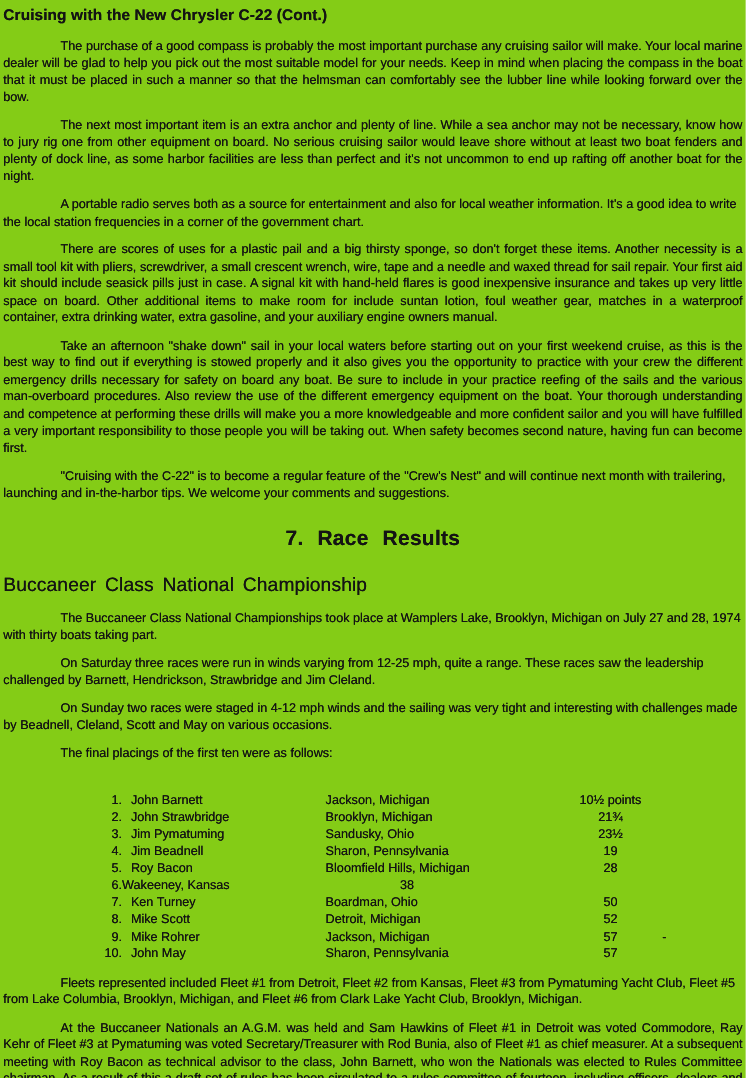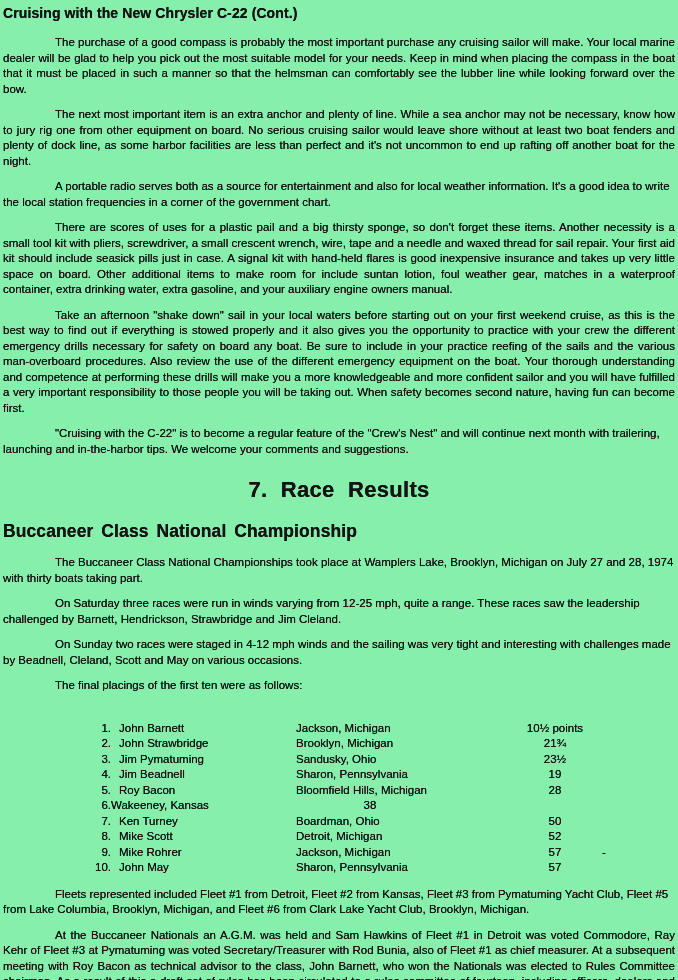--- a/index.html
+++ b/index.html
@@ -6,21 +6,21 @@
     margin: 0;
     padding: 0;
     background: #ffffff;
   }
   .page {
     position: relative;
     width: 678px;
     height: 980px;
     box-sizing: border-box;
     padding: 4px 3px 0 3px;
-    background: #86efac;
+    background: #84cc16;
     color: #141414;
     font-family: "Liberation Sans", sans-serif;
     font-size: 11.5px;
     line-height: 15.5px;
     overflow: hidden;
     text-shadow: 0 0 0.5px currentColor;
   }
   .doc-title {
     font-size: 14px;
     font-weight: bold;
@@ -30,31 +30,31 @@
   }
   p.body-par {
     margin: 0 0 10px 0;
     text-indent: 52px;
     text-align: justify;
   }
   p.body-par.no-justify {
     text-align: left;
   }
   .section-heading {
-    font-size: 22px;
+    font-size: 19px;
     font-weight: bold;
     text-align: center;
     letter-spacing: 0.3px;
     word-spacing: 7px;
     margin: 18px 0 16px 0;
     line-height: 30px;
   }
   .subsection-heading {
     font-size: 17.5px;
-    font-weight: bold;
+    font-weight: normal;
     letter-spacing: 0.1px;
     word-spacing: 3px;
     margin: 0 0 13px 0;
     line-height: 21px;
   }
   .placings-intro {
     margin: 0 0 27px 0;
     text-indent: 52px;
   }
   .placings-table {

